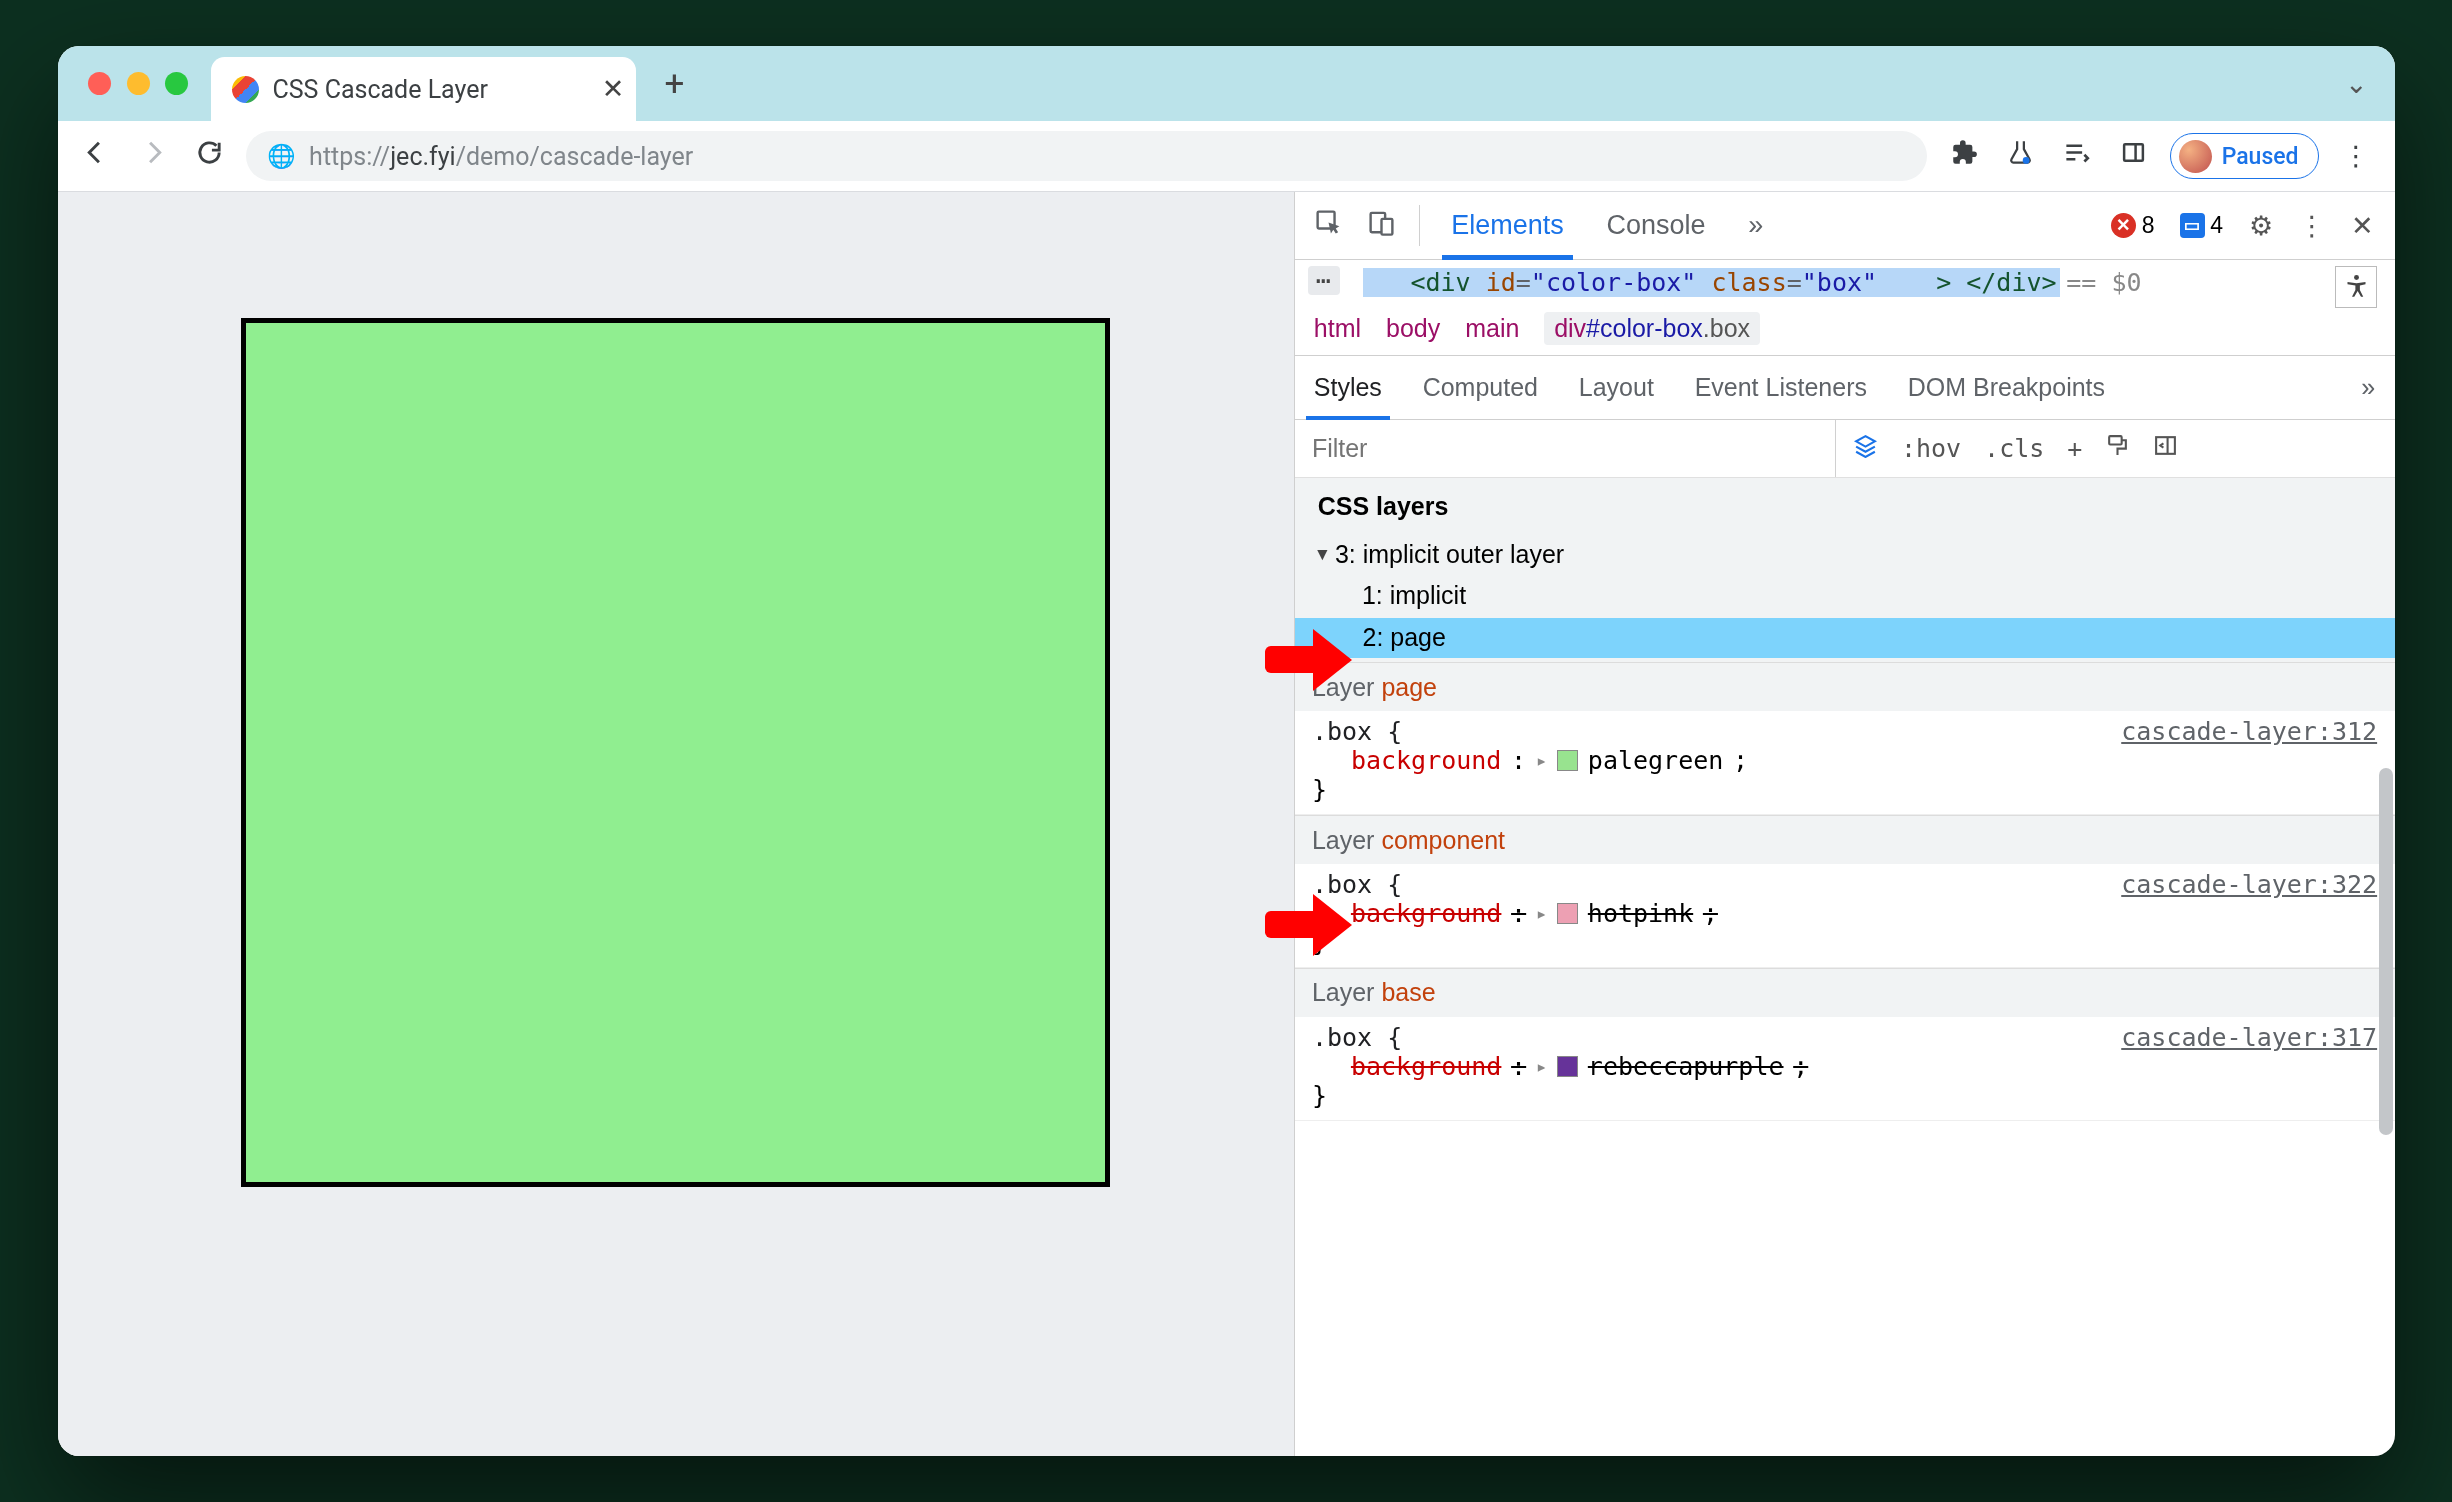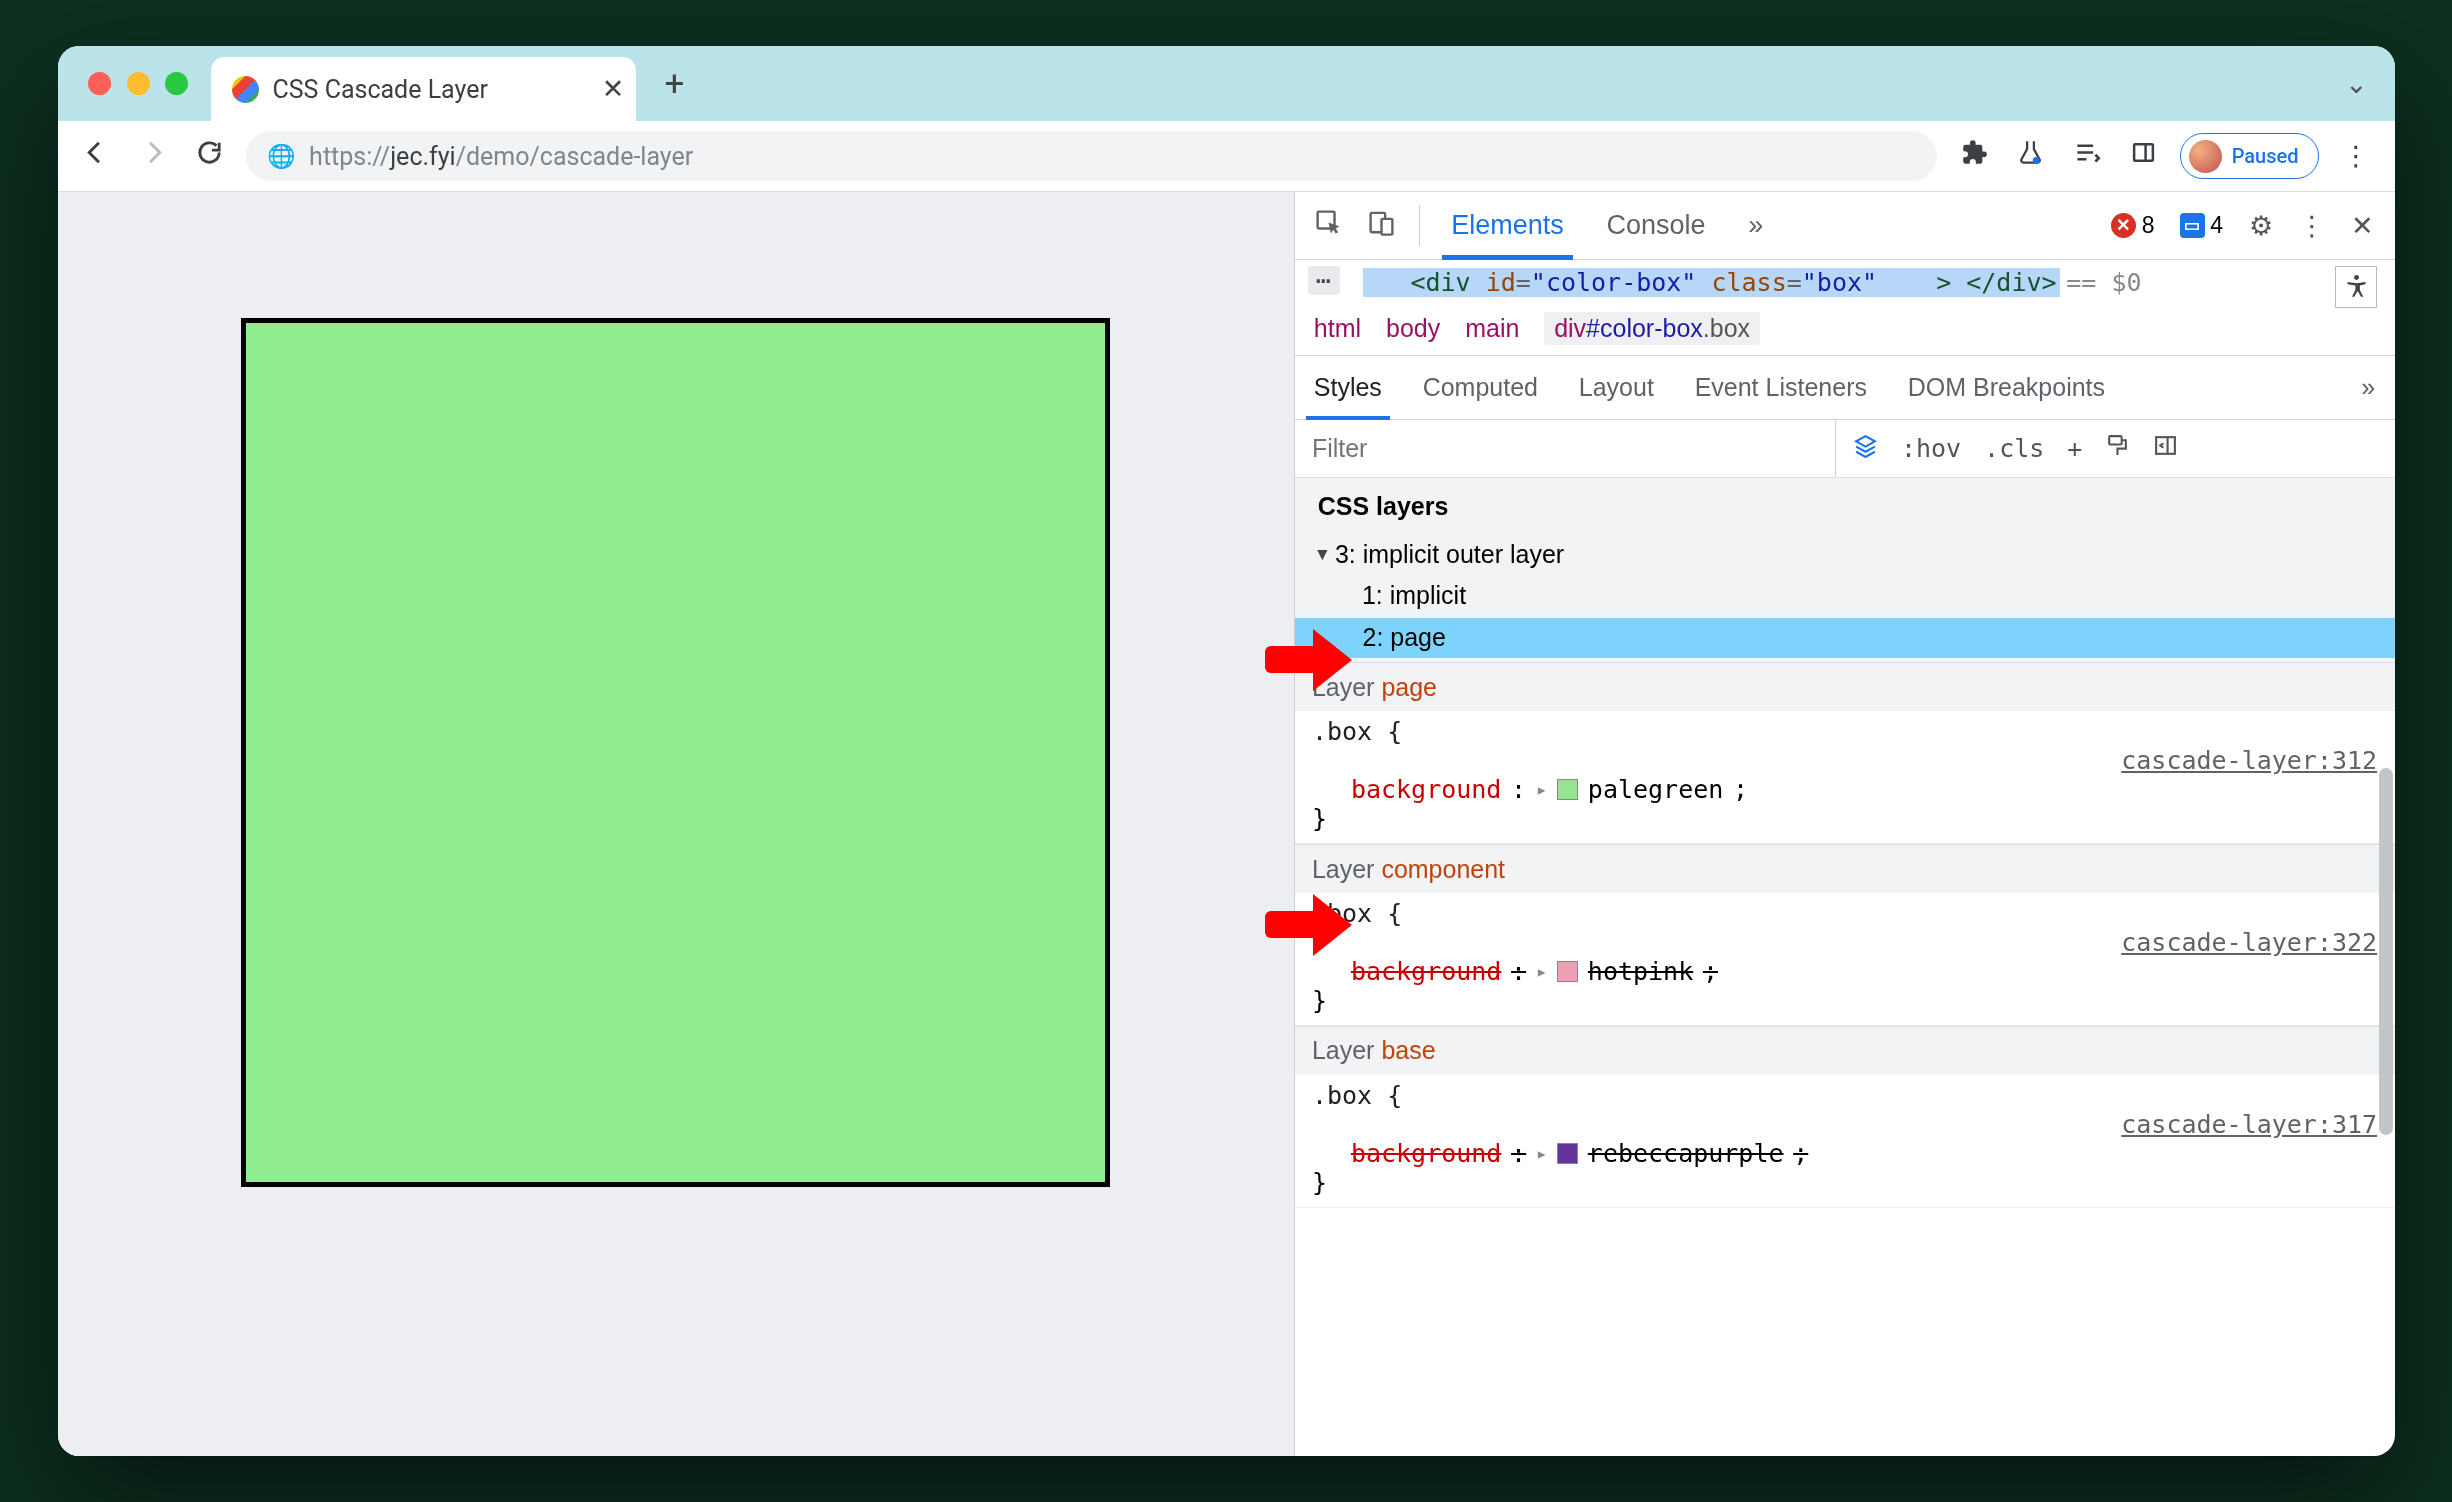--- a/index.html
+++ b/index.html
@@ -98,21 +98,21 @@
 
   .addr .icon { width:39px; text-align:center; font-size:27px; color:#3c4043; }
 
   .paused-pill {
     display:flex; align-items:center; gap:9.7px;
     border:1.9px solid #1a73e8; color:#1a73e8;
     border-radius: 27px; padding: 5.8px 19.3px 5.8px 7.7px;
     height:46px;
   }
   .paused-pill .avatar { width:33px;height:33px;border-radius:50%; background: radial-gradient(circle at 30% 30%,#f4b183,#c0504d);}
-  .paused-pill span { font-size:20px; font-weight:500;}
+  .paused-pill span { font-size:23px; font-weight:500;}
 
   
   .content { flex:1; display:flex; min-height:0; }
   .viewport {
     flex: 1;
     background:#eceef1;
     position:relative;
   }
   .square {
     position:absolute; left:183px; top:126px;
@@ -221,21 +221,21 @@
     background:#f1f3f4; color:#5f6368;
     font-size:25px; padding:9.7px 17.4px;
   }
   .rule-group .layer-head a { color:#c2410c; }
   .rule {
     padding: 5.8px 17.4px 9.7px 17.4px;
     font-family: ui-monospace, Menlo, Consolas, monospace;
     font-size:25px;
     border-bottom:1px solid #eee;
   }
-  .rule .head { display:flex;flex-direction:column; }
+  .rule .head { display:flex; }
   .rule .sel { color:#202124; }
   .rule .src { margin-left:auto; color:#5f6368; text-decoration:underline;}
   .rule .decl { padding-left:39px; display:flex; align-items:center; gap:9.7px;}
   .rule .prop { color:#c80000;}
   .rule .strike { text-decoration:line-through;}
   .rule .swatch { width:21px;height:21px;display:inline-block;border:1px solid #888;}
   .rule .tri { color:#888; font-size:19.3px;}
 
   
   .arrow {

